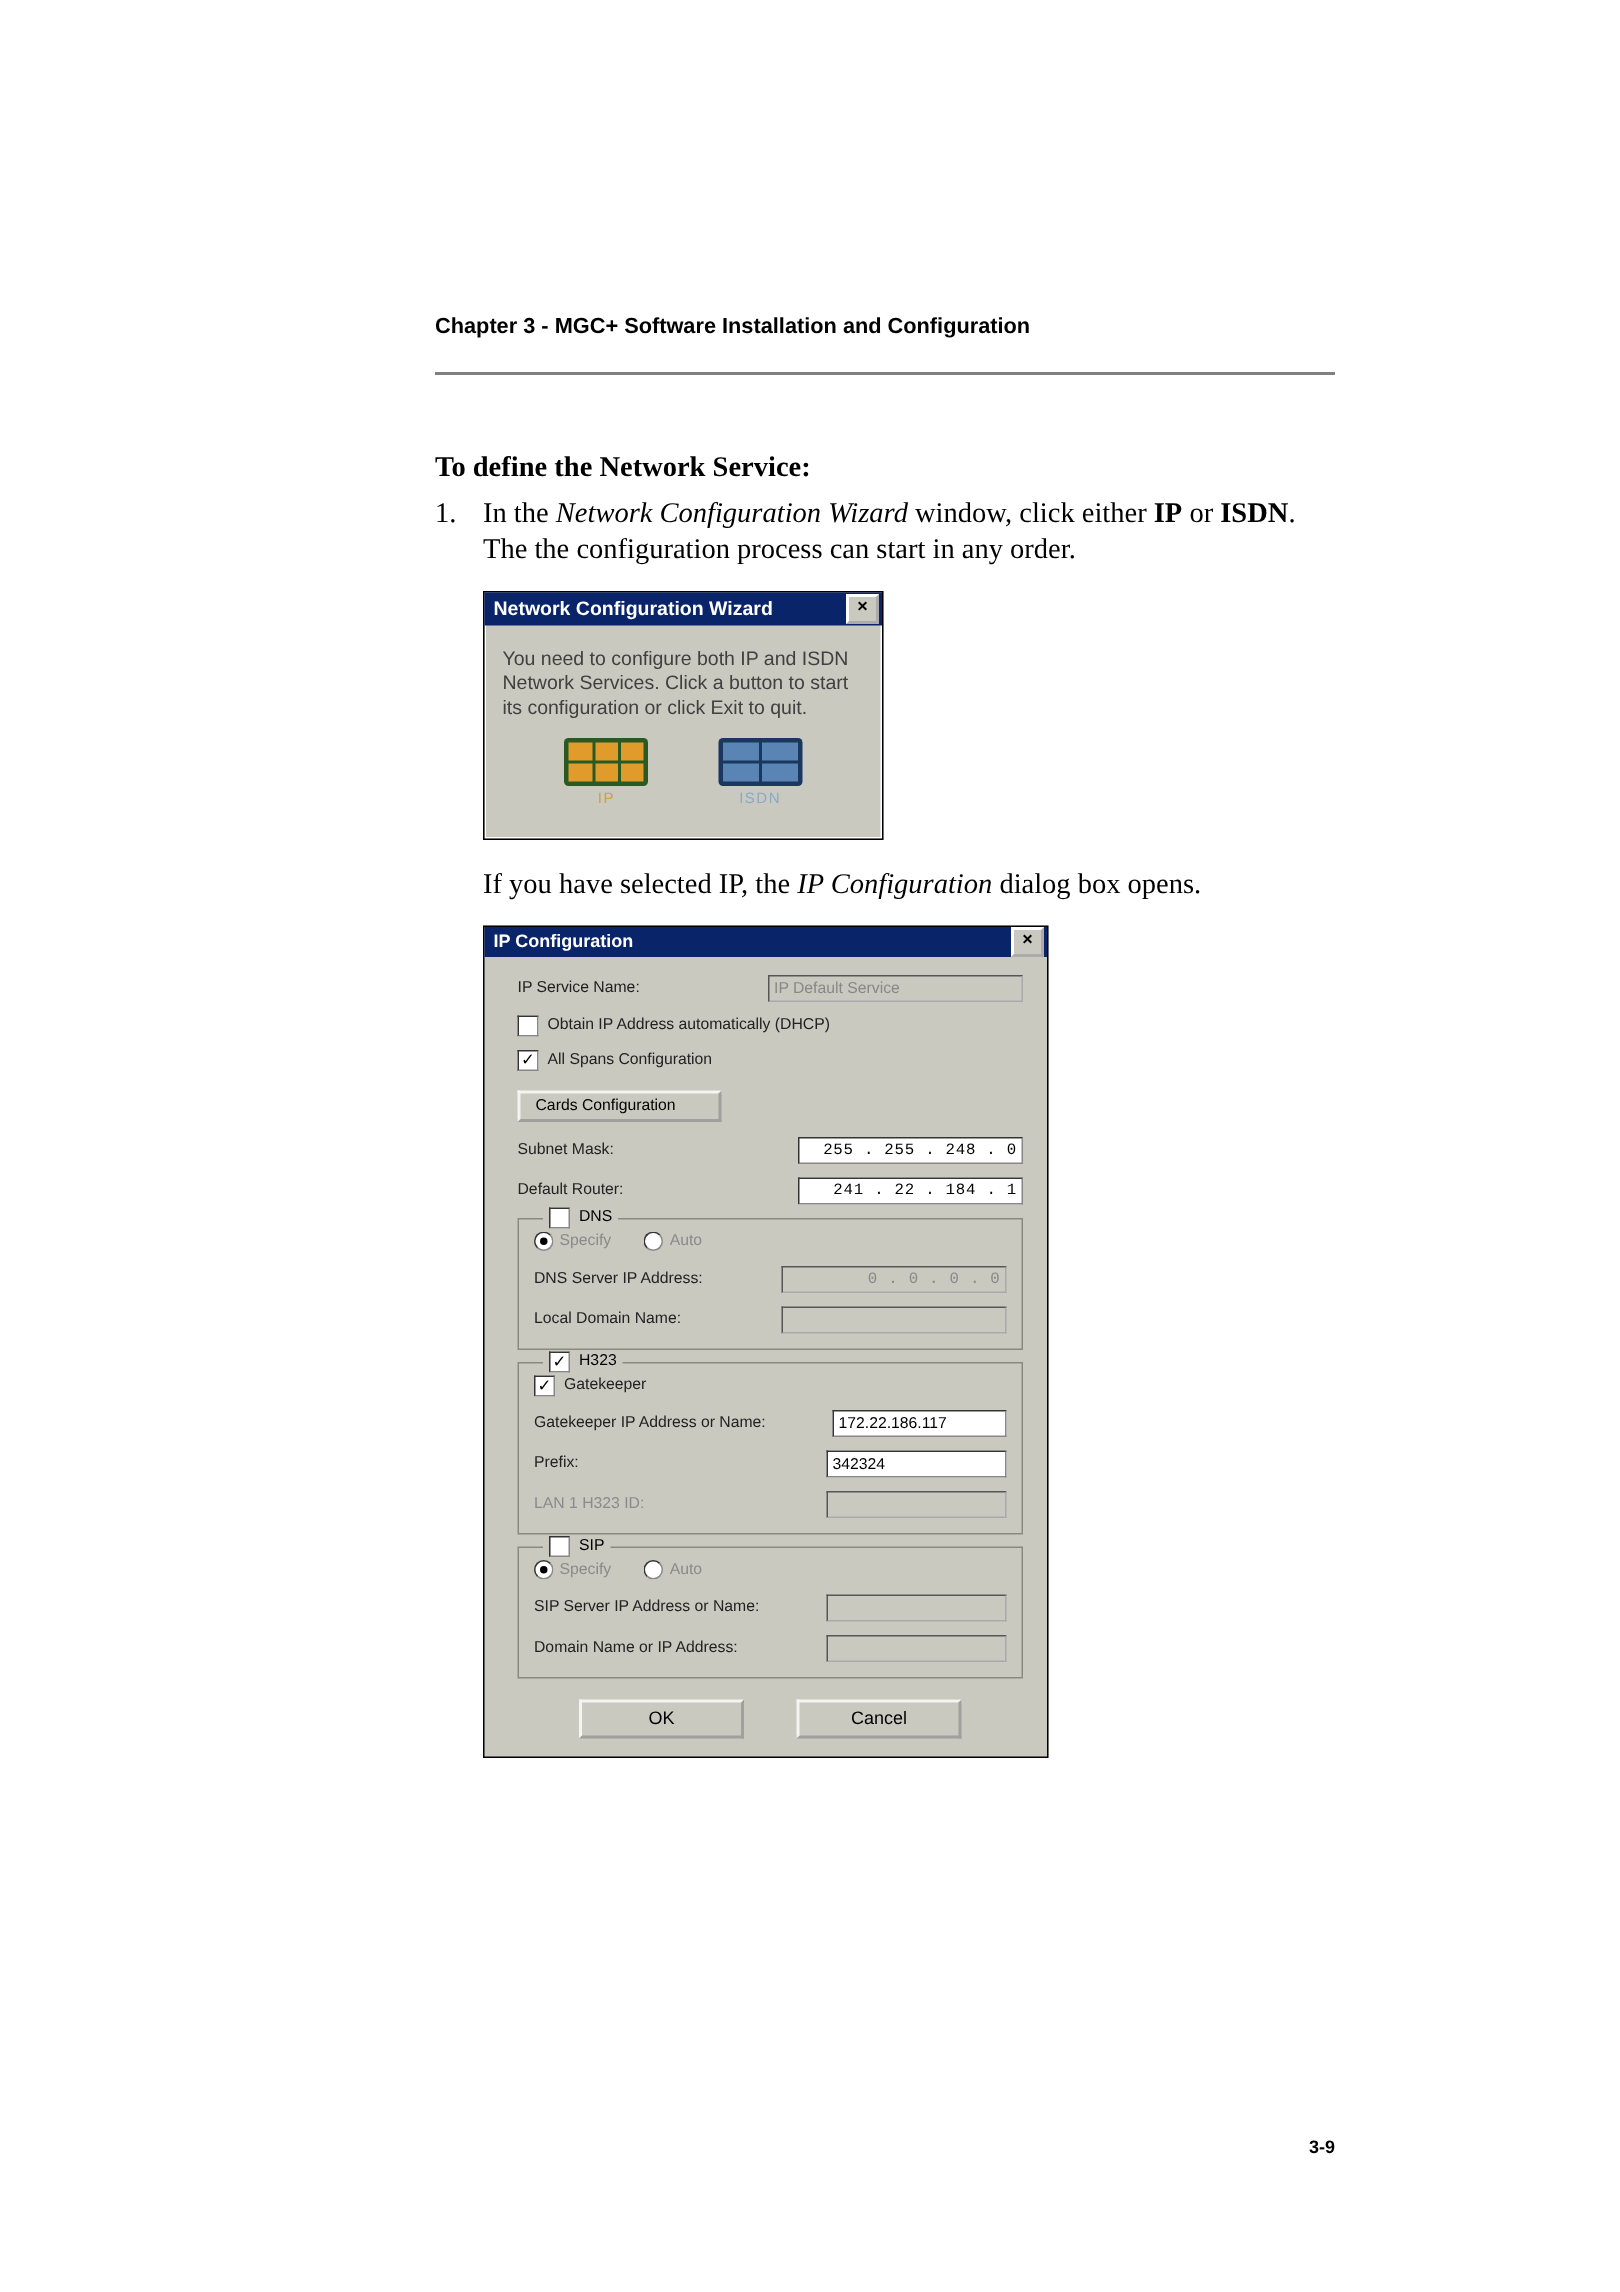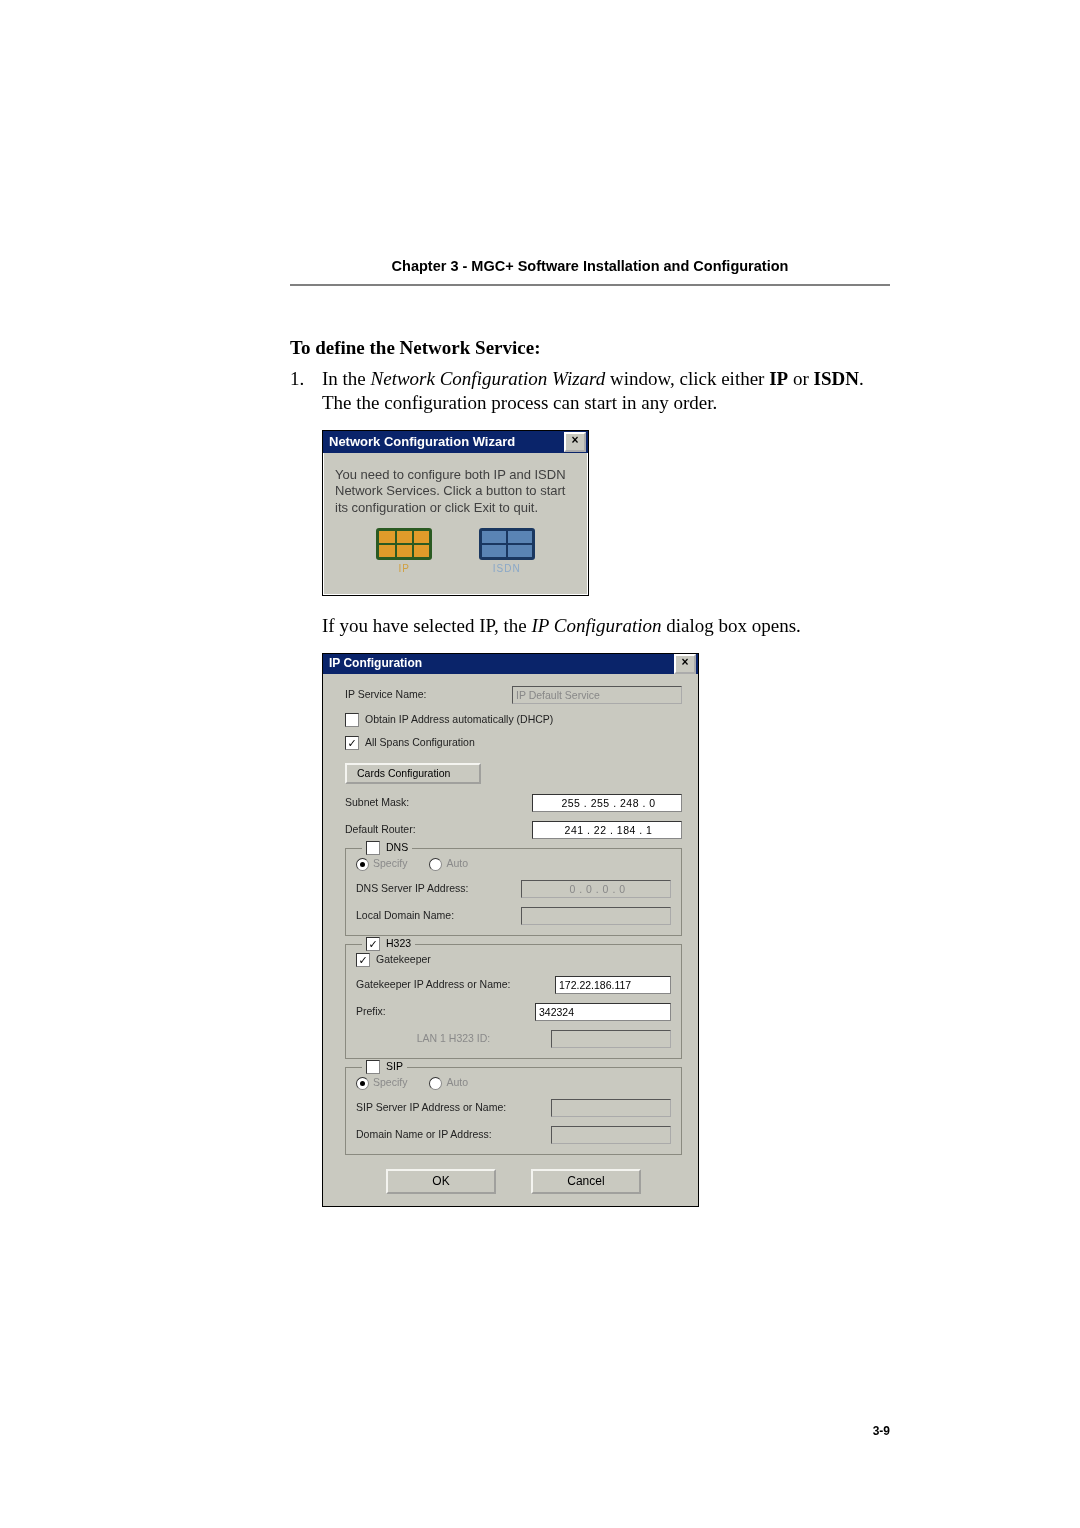--- a/index.html
+++ b/index.html
@@ -10,28 +10,27 @@
     color: #000;
     width: 1080px;
     height: 1528px;
     position: relative;
   }
   .page {
     box-sizing: border-box;
     padding: 210px 190px 120px 290px;
   }
   .chapter-header {
-    text-align: center;
+    text-align: left;
     font-family: Arial, Helvetica, sans-serif;
     font-weight: bold;
     font-size: 14.5px;
     border-bottom: 2px solid #808080;
-    padding-bottom: 10px;
+    padding-bottom: 22px;
     margin-bottom: 50px;
-    margin-top: 48px;
   }
   .body-text {
     font-size: 19px;
     line-height: 1.30;
   }
   .bold { font-weight: bold; }
   .ol {
     padding-left: 0;
     margin-top: 6px;
   }
@@ -170,23 +169,23 @@
     border: 1px inset #888;
     background: #fff;
     font-size: 10.5px;
     padding: 0 3px;
     box-sizing: border-box;
     line-height: 16px;
     color: #000;
   }
   .ipc-input.disabled { background: #c9c9c0; color: #888; border: 1px inset #aaa; }
   .ipc-input.ipaddr {
-    font-family: Liberation Sans, sans-serif;
+    font-family: Liberation Mono, monospace;
     letter-spacing: 0.5px;
-    text-align: center;
+    text-align: right;
     padding-left: 6px;
   }
   .ipc-input.gray { color: #888; }
   .cb {
     width: 12px; height: 12px; border: 1px inset #888; background: #fff;
     display: inline-flex; align-items: center; justify-content: center;
     margin-right: 6px; font-size: 10px; line-height: 10px;
   }
   .cb.checked::after { content: "\2713"; color:#000; font-size: 11px; }
   .fieldset {
@@ -207,21 +206,21 @@
     display: flex; gap: 22px; margin-bottom: 9px;
   }
   .radio {
     width: 11px; height: 11px; border-radius: 50%;
     border: 1px inset #888; background: #fff;
     display: inline-flex; align-items:center; justify-content:center;
     margin-right: 4px; vertical-align: middle;
   }
   .radio.sel::after { content:""; width:5px; height:5px; background:#000; border-radius:50%; }
   .radio-label { font-size: 10.5px; }
-  .radio-label.disabled, .lab.disabled { color: #8a8a8a; text-align: center; }
+  .radio-label.disabled, .lab.disabled { color: #8a8a8a; }
   .ipc-cards-btn {
     display: inline-block;
     min-width: 112px;
     padding: 2px 10px;
     background: #c9c9c0;
     border: 2px outset #f4f4f0;
     font-size: 10.5px;
     margin: 4px 0 10px 0;
   }
   .ipc-buttons { text-align: center; margin-top: 14px; }
@@ -348,21 +347,21 @@
                 <div class="ipc-row">
                   <span class="cb checked"></span>
                   <span class="lab">Gatekeeper</span>
                 </div>
                 <div class="ipc-row">
                   <span class="lab">Gatekeeper IP Address or Name:</span>
                   <span class="ipc-input" style="width:116px">172.22.186.117</span>
                 </div>
                 <div class="ipc-row">
                   <span class="lab">Prefix:</span>
-                  <span class="ipc-input" style="width:136px">342324</span>
+                  <span class="ipc-input" style="width:120px">342324</span>
                 </div>
                 <div class="ipc-row" style="margin-bottom:0">
                   <span class="lab disabled">LAN 1 H323 ID:</span>
                   <span class="ipc-input disabled" style="width:120px"></span>
                 </div>
               </div>
 
               <div class="fieldset">
                 <div class="legend">
                   <span class="cb"></span>

